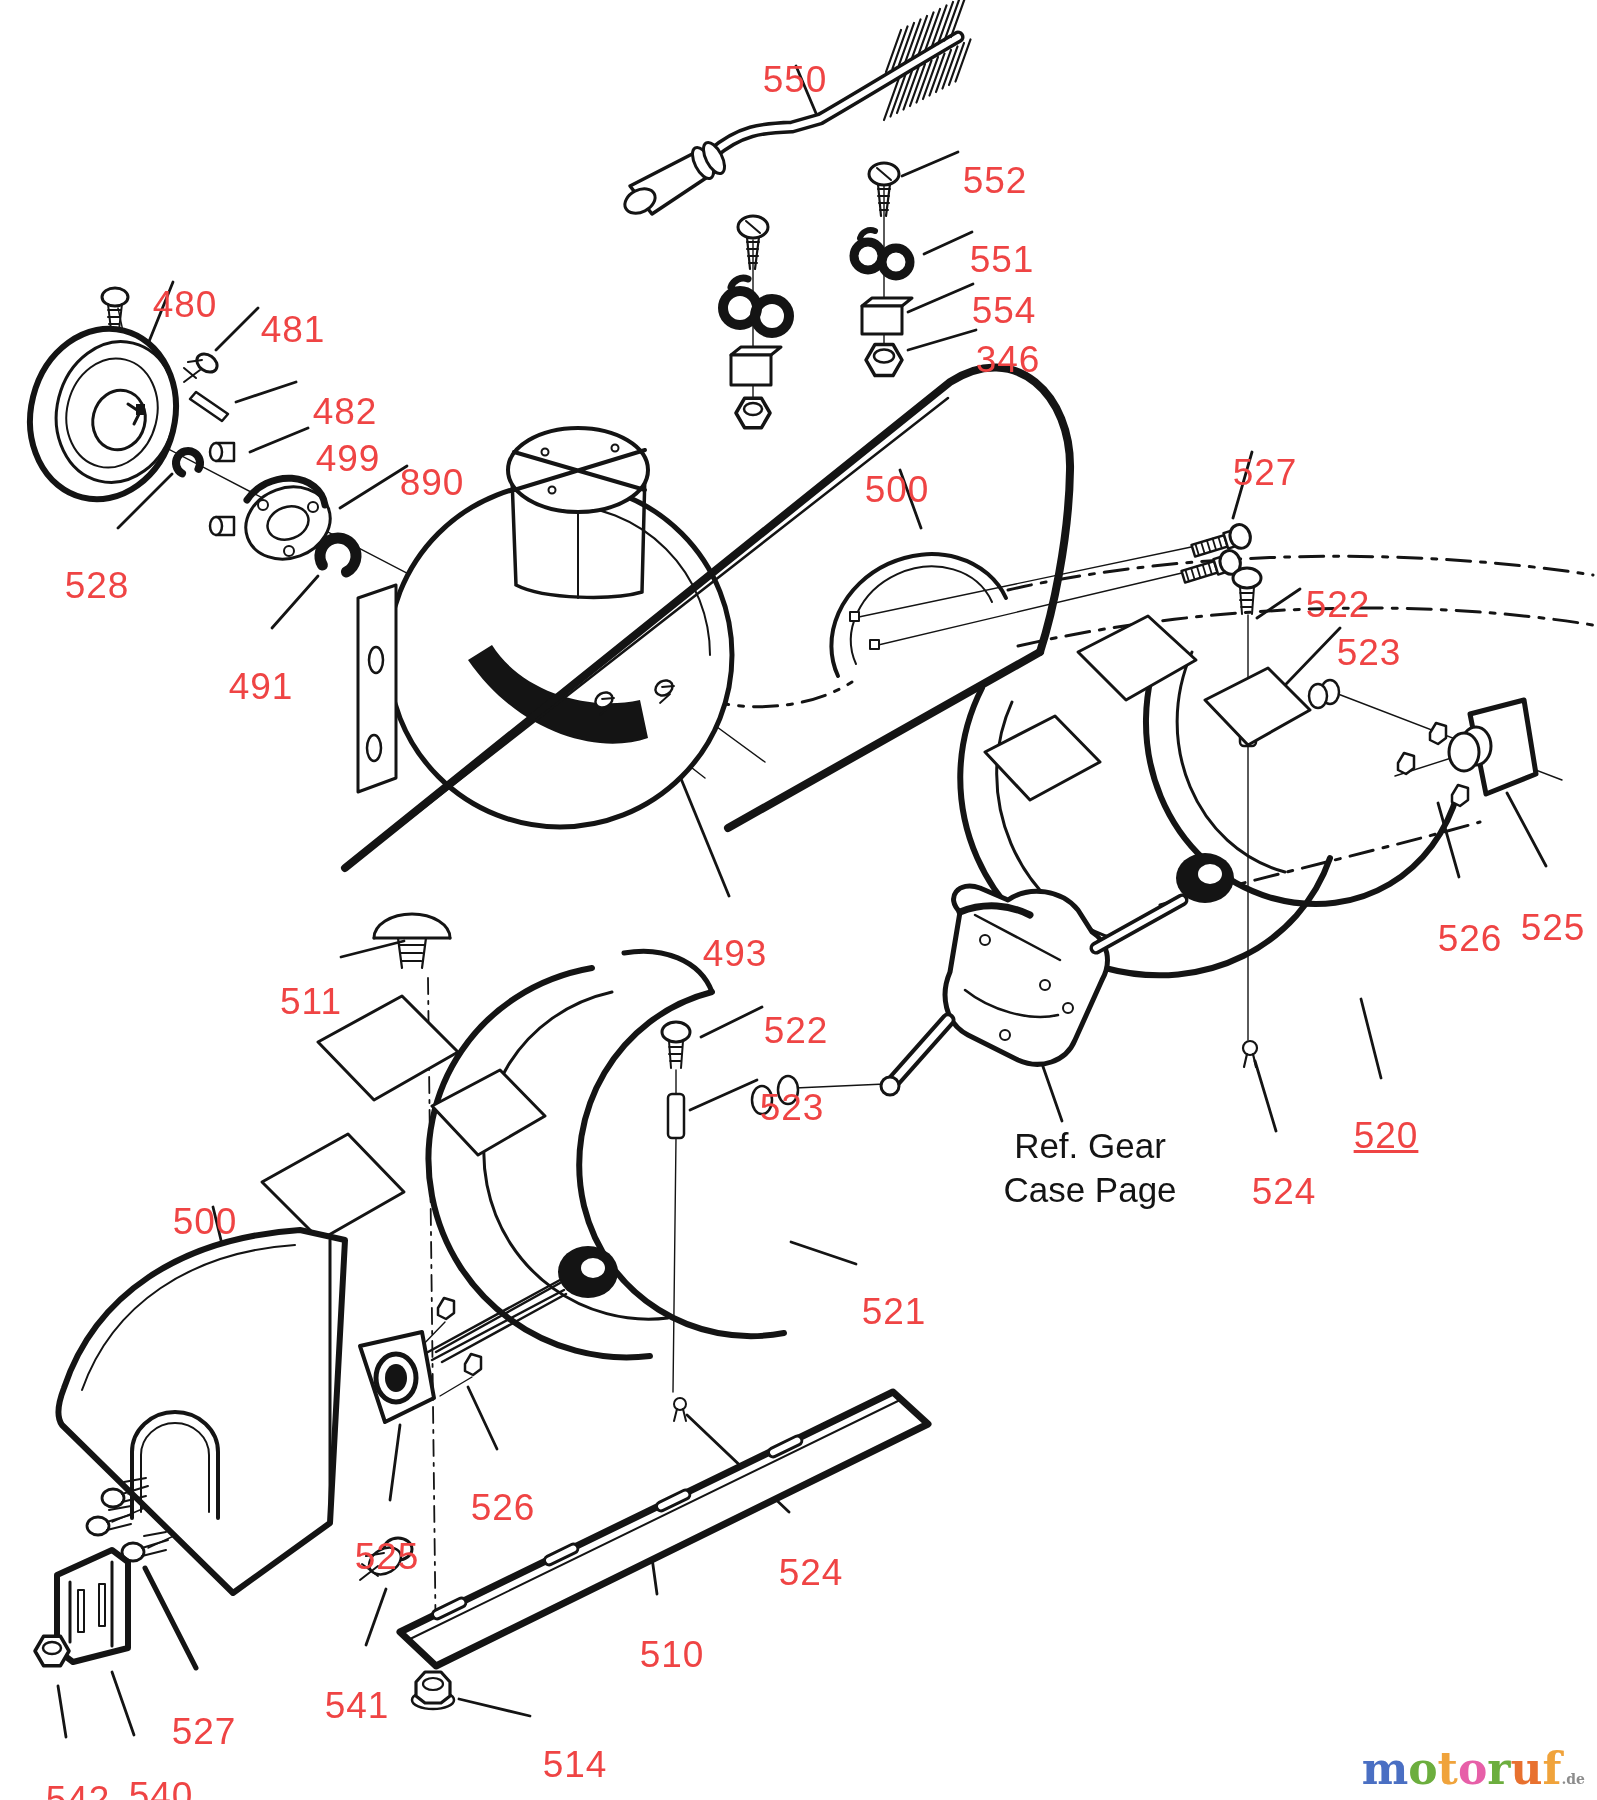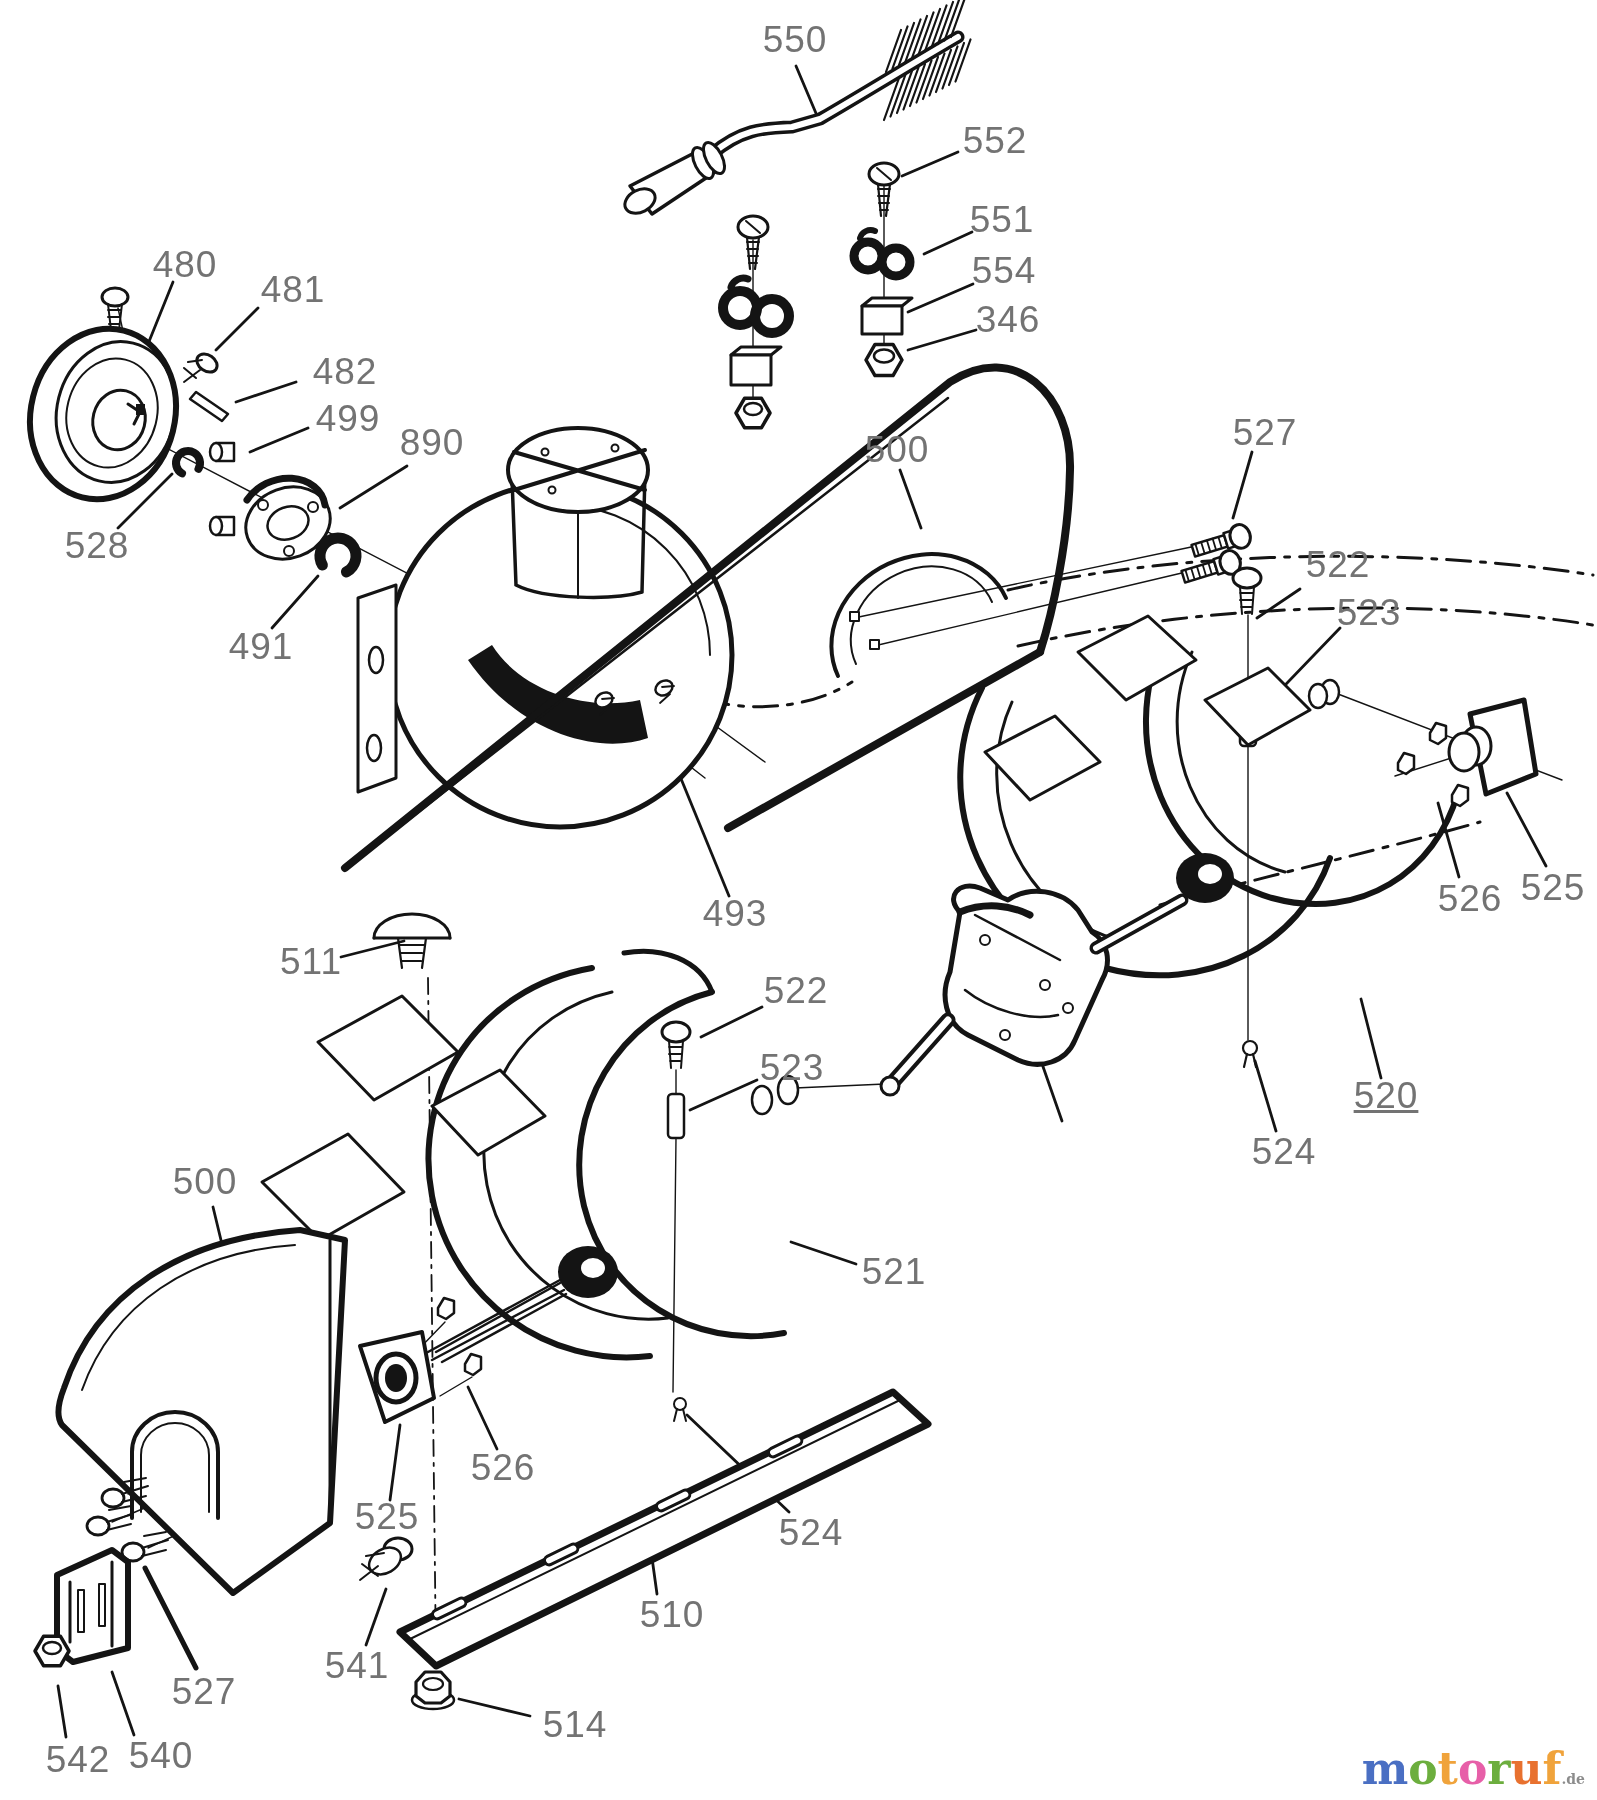--- a/index.html
+++ b/index.html
@@ -1,20 +1,20 @@
 <!DOCTYPE html>
 <html><head>
 <meta charset="utf-8">
 <style>
   html,body{margin:0;padding:0;background:#ffffff;}
   .stage{position:relative;width:1597px;height:1800px;background:#ffffff;overflow:hidden;
          font-family:"Liberation Sans",sans-serif;}
   .stage svg{position:absolute;left:0;top:0;}
-  .part-label{position:absolute;transform:translate(-50%,-50%);font-size:37px;color:#737373;
-              letter-spacing:1px;white-space:nowrap;}
+  .part-label{position:absolute;transform:translate(-50%,-50%);font-size:37px;color:#ef4444;
+              letter-spacing:1px;white-space:nowrap;margin-top:40px;}
   .gear-note{position:absolute;transform:translate(-50%,-50%);font-size:35px;color:#141414;
              text-align:center;line-height:1.25;white-space:nowrap;}
   .watermark{position:absolute;right:12px;bottom:6px;font-family:"DejaVu Serif",serif;
              font-weight:bold;font-size:44px;letter-spacing:0px;}
   .watermark .suffix{font-size:14px;font-weight:bold;}
 </style>
 </head>
 <body>
 
 <div class="stage">
@@ -373,18 +373,22 @@
       <div class="part-label" style="left: 387px; top: 1517px;">525</div>
       <div class="part-label" style="left: 357px; top: 1666px;">541</div>
       <div class="part-label" style="left: 204px; top: 1692px;">527</div>
       <div class="part-label" style="left: 161px; top: 1756px;">540</div>
       <div class="part-label" style="left: 78px; top: 1760px;">542</div>
       <div class="part-label" style="left: 575px; top: 1725px; text-align: right;">514</div>
       <div class="part-label" style="left: 672px; top: 1615px; text-align: center;">510</div>
       <div class="part-label" style="left: 811px; top: 1533px;">524</div>
     </div>
 
+<div class="gear-note" style="left: 1090px; top: 1168px;">
+  <div>Ref. Gear</div>
+  <div>Case Page</div>
+</div>
 
 <div class="watermark">
   <span><span style="color: rgb(74, 111, 195);">m</span><span style="color: rgb(108, 174, 62);">o</span><span style="color: rgb(240, 163, 59);">t</span><span style="color: rgb(231, 95, 168);">o</span><span style="color: rgb(108, 174, 62);">r</span><span style="color: rgb(232, 113, 47);">u</span><span style="color: rgb(240, 163, 59);">f</span></span><span class="suffix" style="color: rgb(140, 140, 140);">.de</span>
 </div>
 
 </div>
 
 </body></html>

